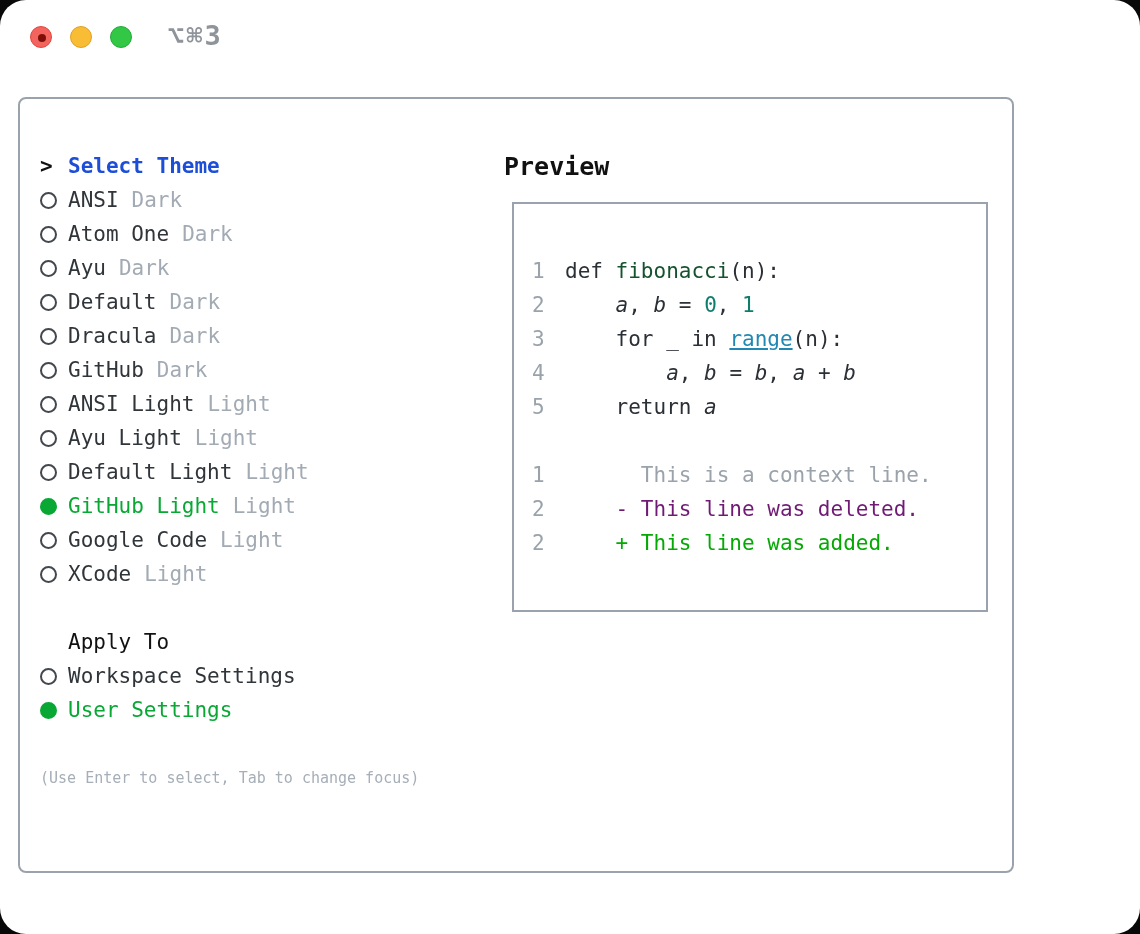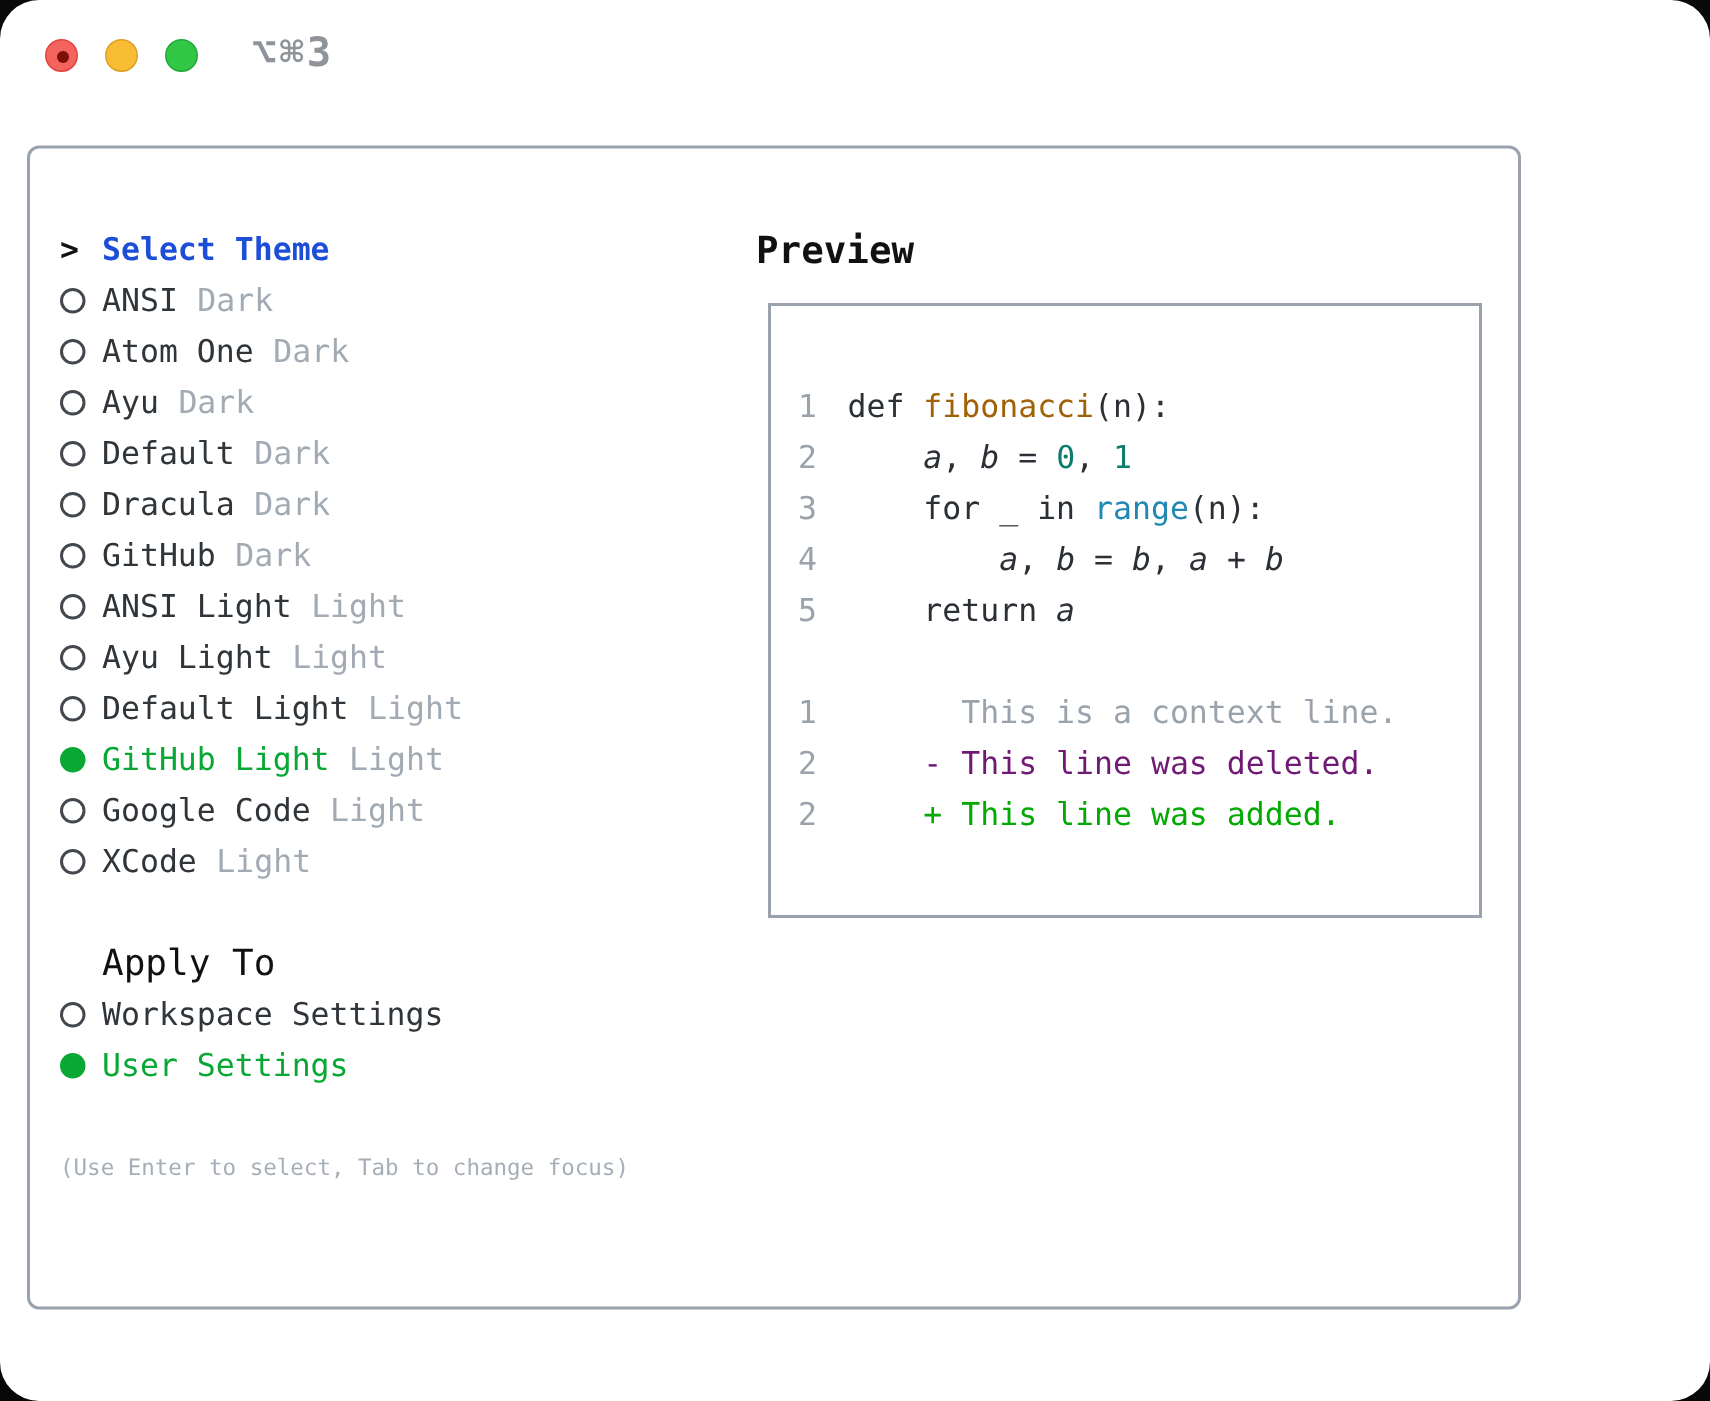--- a/index.html
+++ b/index.html
@@ -30,35 +30,35 @@
   .hdr{display:flex;height:34px;align-items:center;font-size:21px;}
   .hdr .mark{width:28px;flex:none;font-weight:bold;color:#111;}
   .hdr .hdr-title{font-weight:bold;color:#1d4ed8;}
   .item{display:flex;height:34px;align-items:center;font-size:21px;color:#30353a;cursor:default;}
   .dot{width:13px;height:13px;border:2px solid #43484e;border-radius:50%;box-sizing:content-box;
        display:inline-block;margin-right:11px;flex:none;background:transparent;}
   .item.selected .dot{border-color:#09a835;background:#09a835;}
   .item.selected .name{color:#09a835;text-align:center;}
   .tag{color:#a2aab4;margin-left:13px;}
   .apply-section{margin-top:34px;}
-  .apply-hdr{display:flex;height:34px;align-items:center;font-size:24px;color:#111;padding-left:28px;}
+  .apply-hdr{display:flex;height:34px;align-items:center;font-size:21px;color:#111;padding-left:28px;}
   .hint{margin-top:34px;width:420px;font-size:15px;line-height:34px;color:#a6aeb8;}
   
   .preview-hdr{height:34px;display:flex;align-items:center;font-size:25px;font-weight:bold;color:#111;margin-left:4px;text-align:right;}
   .preview-box{
     margin-top:19px;margin-left:12px;width:476px;box-sizing:border-box;
     border:2px solid #9aa3ad;background:#fff;padding:50px 18px 50px 18px;
   }
   .cline{display:flex;height:34px;align-items:center;font-size:21px;}
   .ln{color:#9aa2ab;margin-right:20px;flex:none;width:13px;}
   .ctext{white-space:pre;color:#2b3036;}
   .seg-code{color:#2b3036;}
-  .seg-function{color:#a16207;margin-top:24px;}
+  .seg-function{color:#14532d;margin-top:24px;}
   .seg-number{color:#0e7d6e;}
-  .seg-builtin{color:#2088b2;}
+  .seg-builtin{color:#2088b2;text-decoration:underline;}
   .seg-variable{color:#2b3036;font-style:italic;}
   .seg-context{color:#9aa2ab;}
   .seg-deleted{color:#701a75;}
   .seg-added{color:#04a904;}
 </style>
 </head>
 <body>
 
 <div class="window">
 

